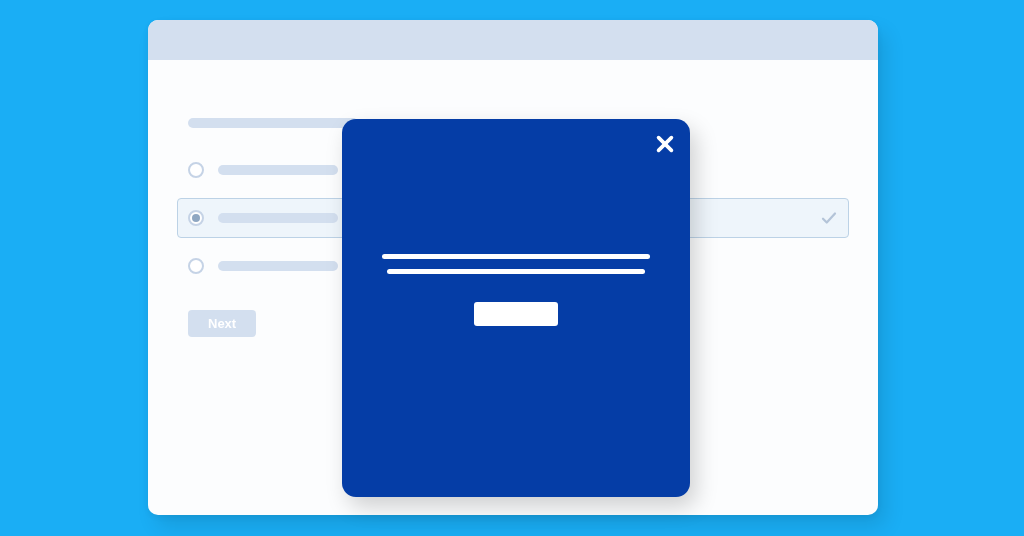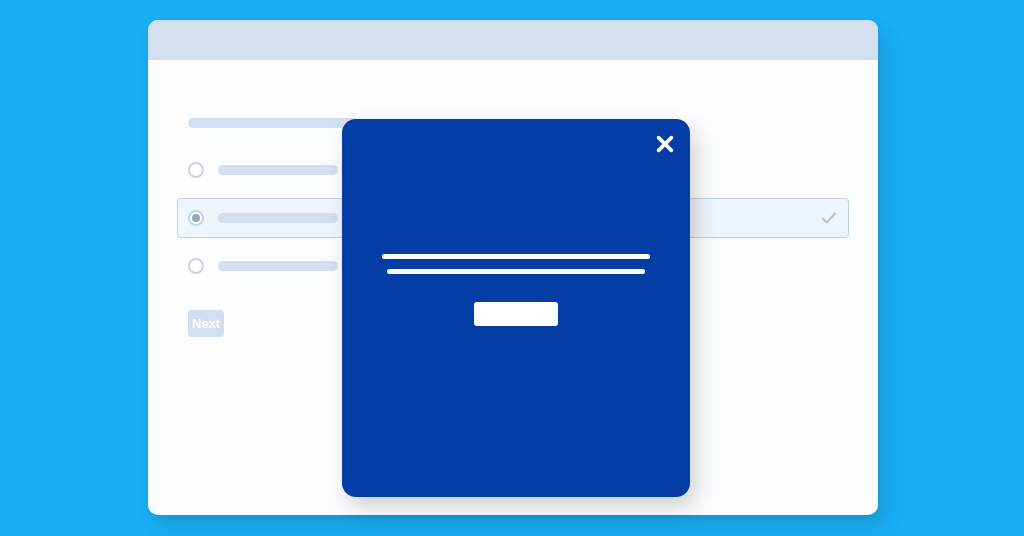--- a/index.html
+++ b/index.html
@@ -85,21 +85,21 @@
   }
   .next-btn {
     margin-top: 16px;
     display: inline-flex;
     align-items: center;
     justify-content: center;
     background: #d3dfef;
     color: #ffffff;
     font-weight: 700;
     font-size: 13px;
-    padding: 6px 4px;
+    padding: 6px 20px;
     border-radius: 4px;
     border: none;
     cursor: pointer;
   }
 
   .modal {
     position: absolute;
     left: 342px;
     top: 119px;
     width: 348px;

